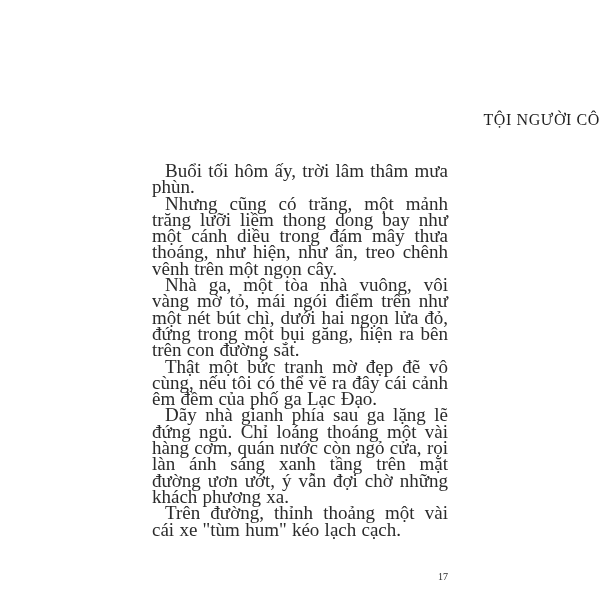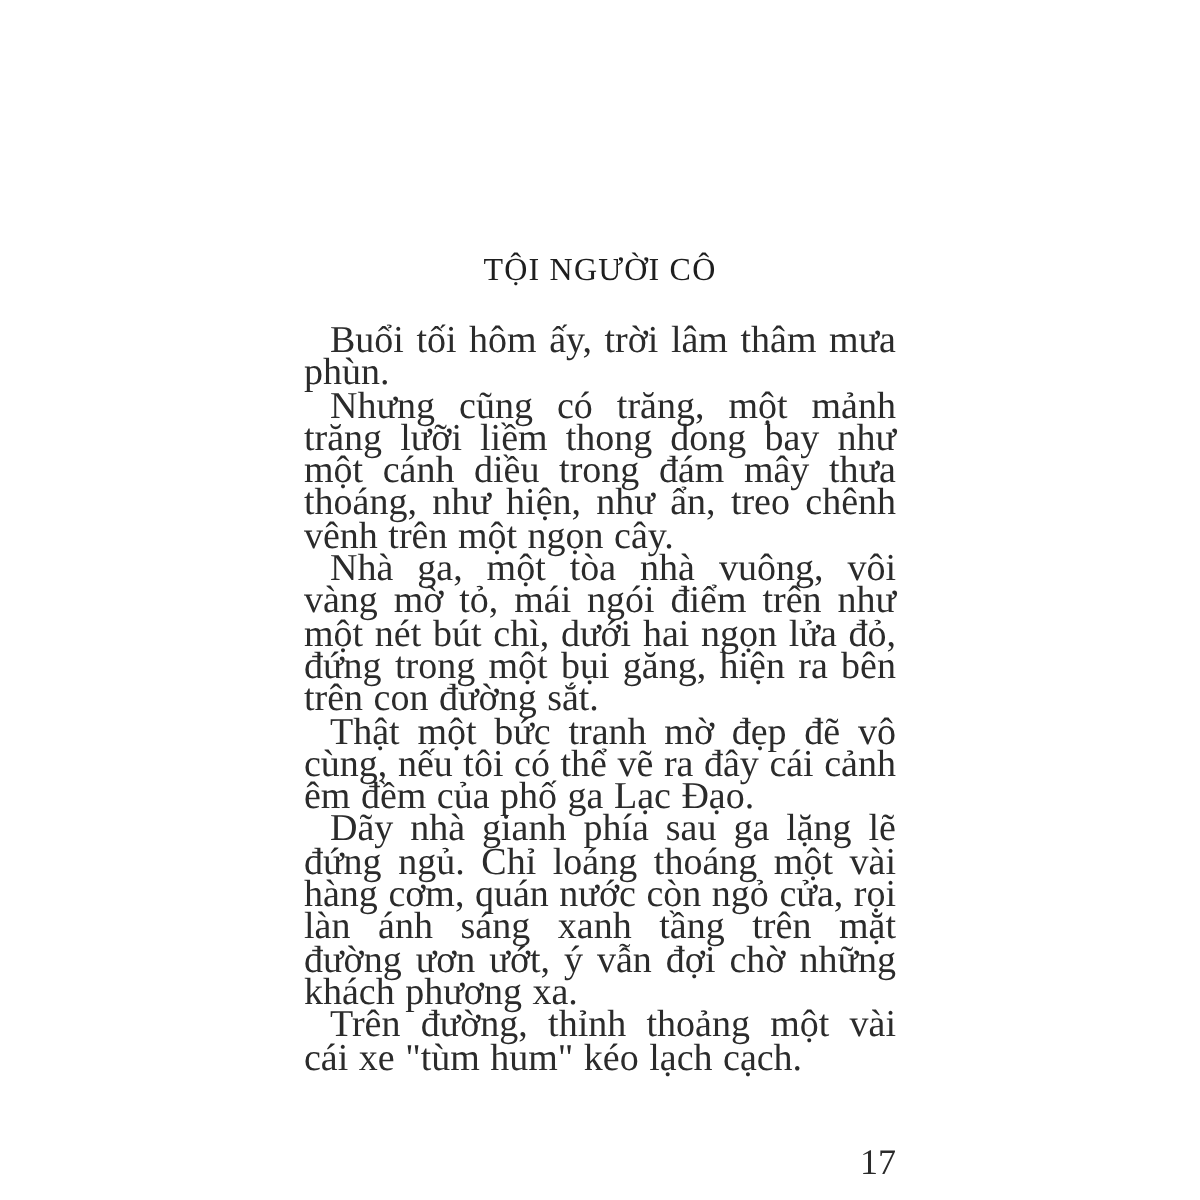--- a/index.html
+++ b/index.html
@@ -17,22 +17,22 @@
     position: relative;
     width: 600px;
     height: 600px;
     background: var(--background, #ffffff);
   }
   .chapter-title {
     position: absolute;
     top: 111px;
     left: 0;
     right: 0;
-    margin: 16px;
-    text-align: center;
+    margin: 0;
+    text-align: right;
     font-size: 16px;
     font-weight: normal;
     letter-spacing: 0.6px;
     color: var(--title, #1e1e1e);
   }
   .text-block {
     position: absolute;
     top: 163px;
     left: 152px;
     width: 296px;
@@ -45,21 +45,21 @@
   .para {
     margin: 0;
     text-indent: 13px;
   }
   .page-number {
     position: absolute;
     top: 535px;
     left: 152px;
     width: 296px;
     text-align: right;
-    font-size: 18px;
+    font-size: 10px;
     color: var(--text, #2b2b2b);
     margin-top: 36px;
   }
 </style>
 </head>
 <body>
 
 <div class="book-page">
   <h1 class="chapter-title">TỘI NGƯỜI CÔ</h1>
 

